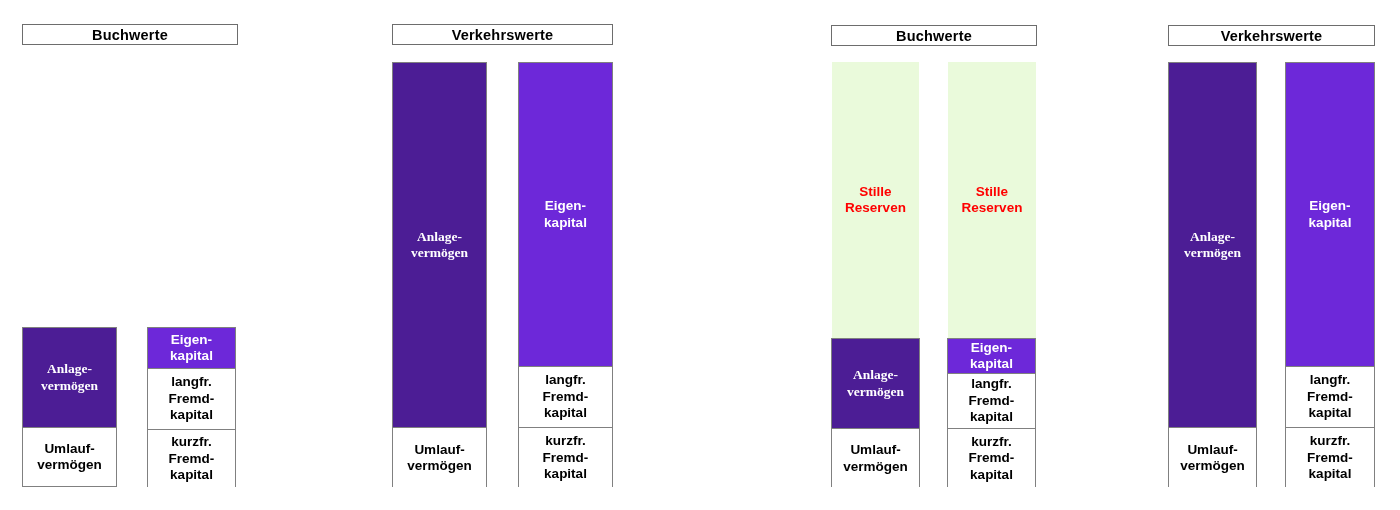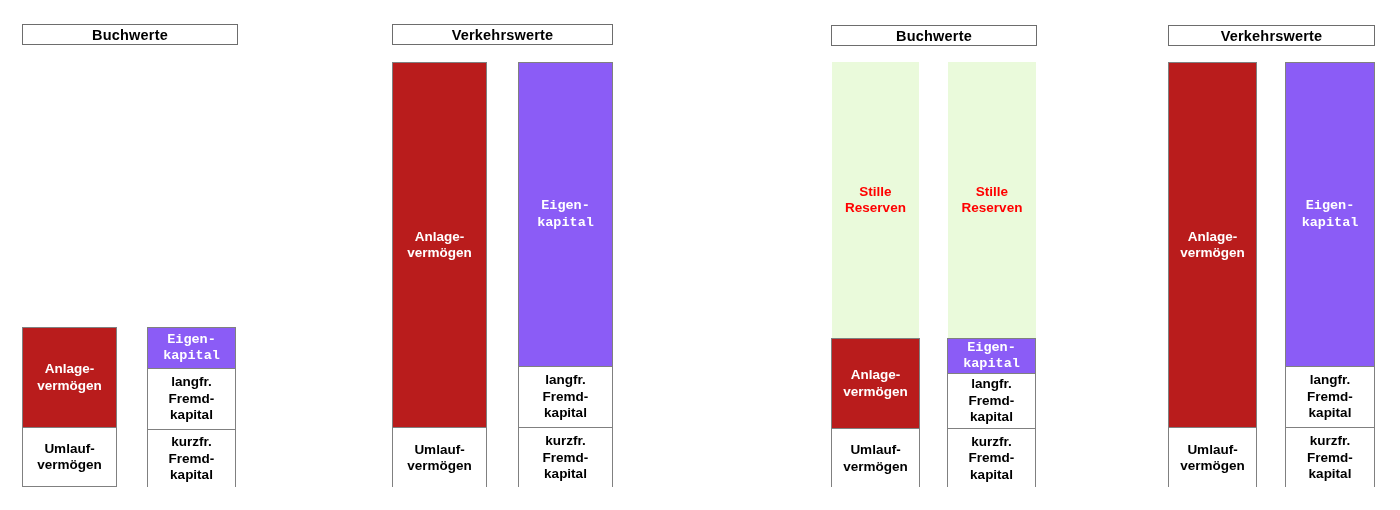--- a/index.html
+++ b/index.html
@@ -58,29 +58,29 @@
     align-items: center;
     justify-content: center;
     text-align: center;
     font-size: 13.5px;
     line-height: 1.22;
     overflow: hidden;
   }
 
   
   .seg.blue {
-    background: #b91c1c;
+    background: #4c1d95;
     color: #ffffff;
     font-weight: bold;
+    font-family: Liberation Serif, serif;
   }
   .seg.green {
-    background: #8b5cf6;
+    background: #6d28d9;
     color: #ffffff;
     font-weight: bold;
-    font-family: Liberation Mono, monospace;
   }
   .seg.plain {
     background: #ffffff;
     color: #000000;
     font-weight: bold;
   }
   .seg.pale {
     background: #EAFADB;
     color: #FF0000;
     font-weight: bold;

